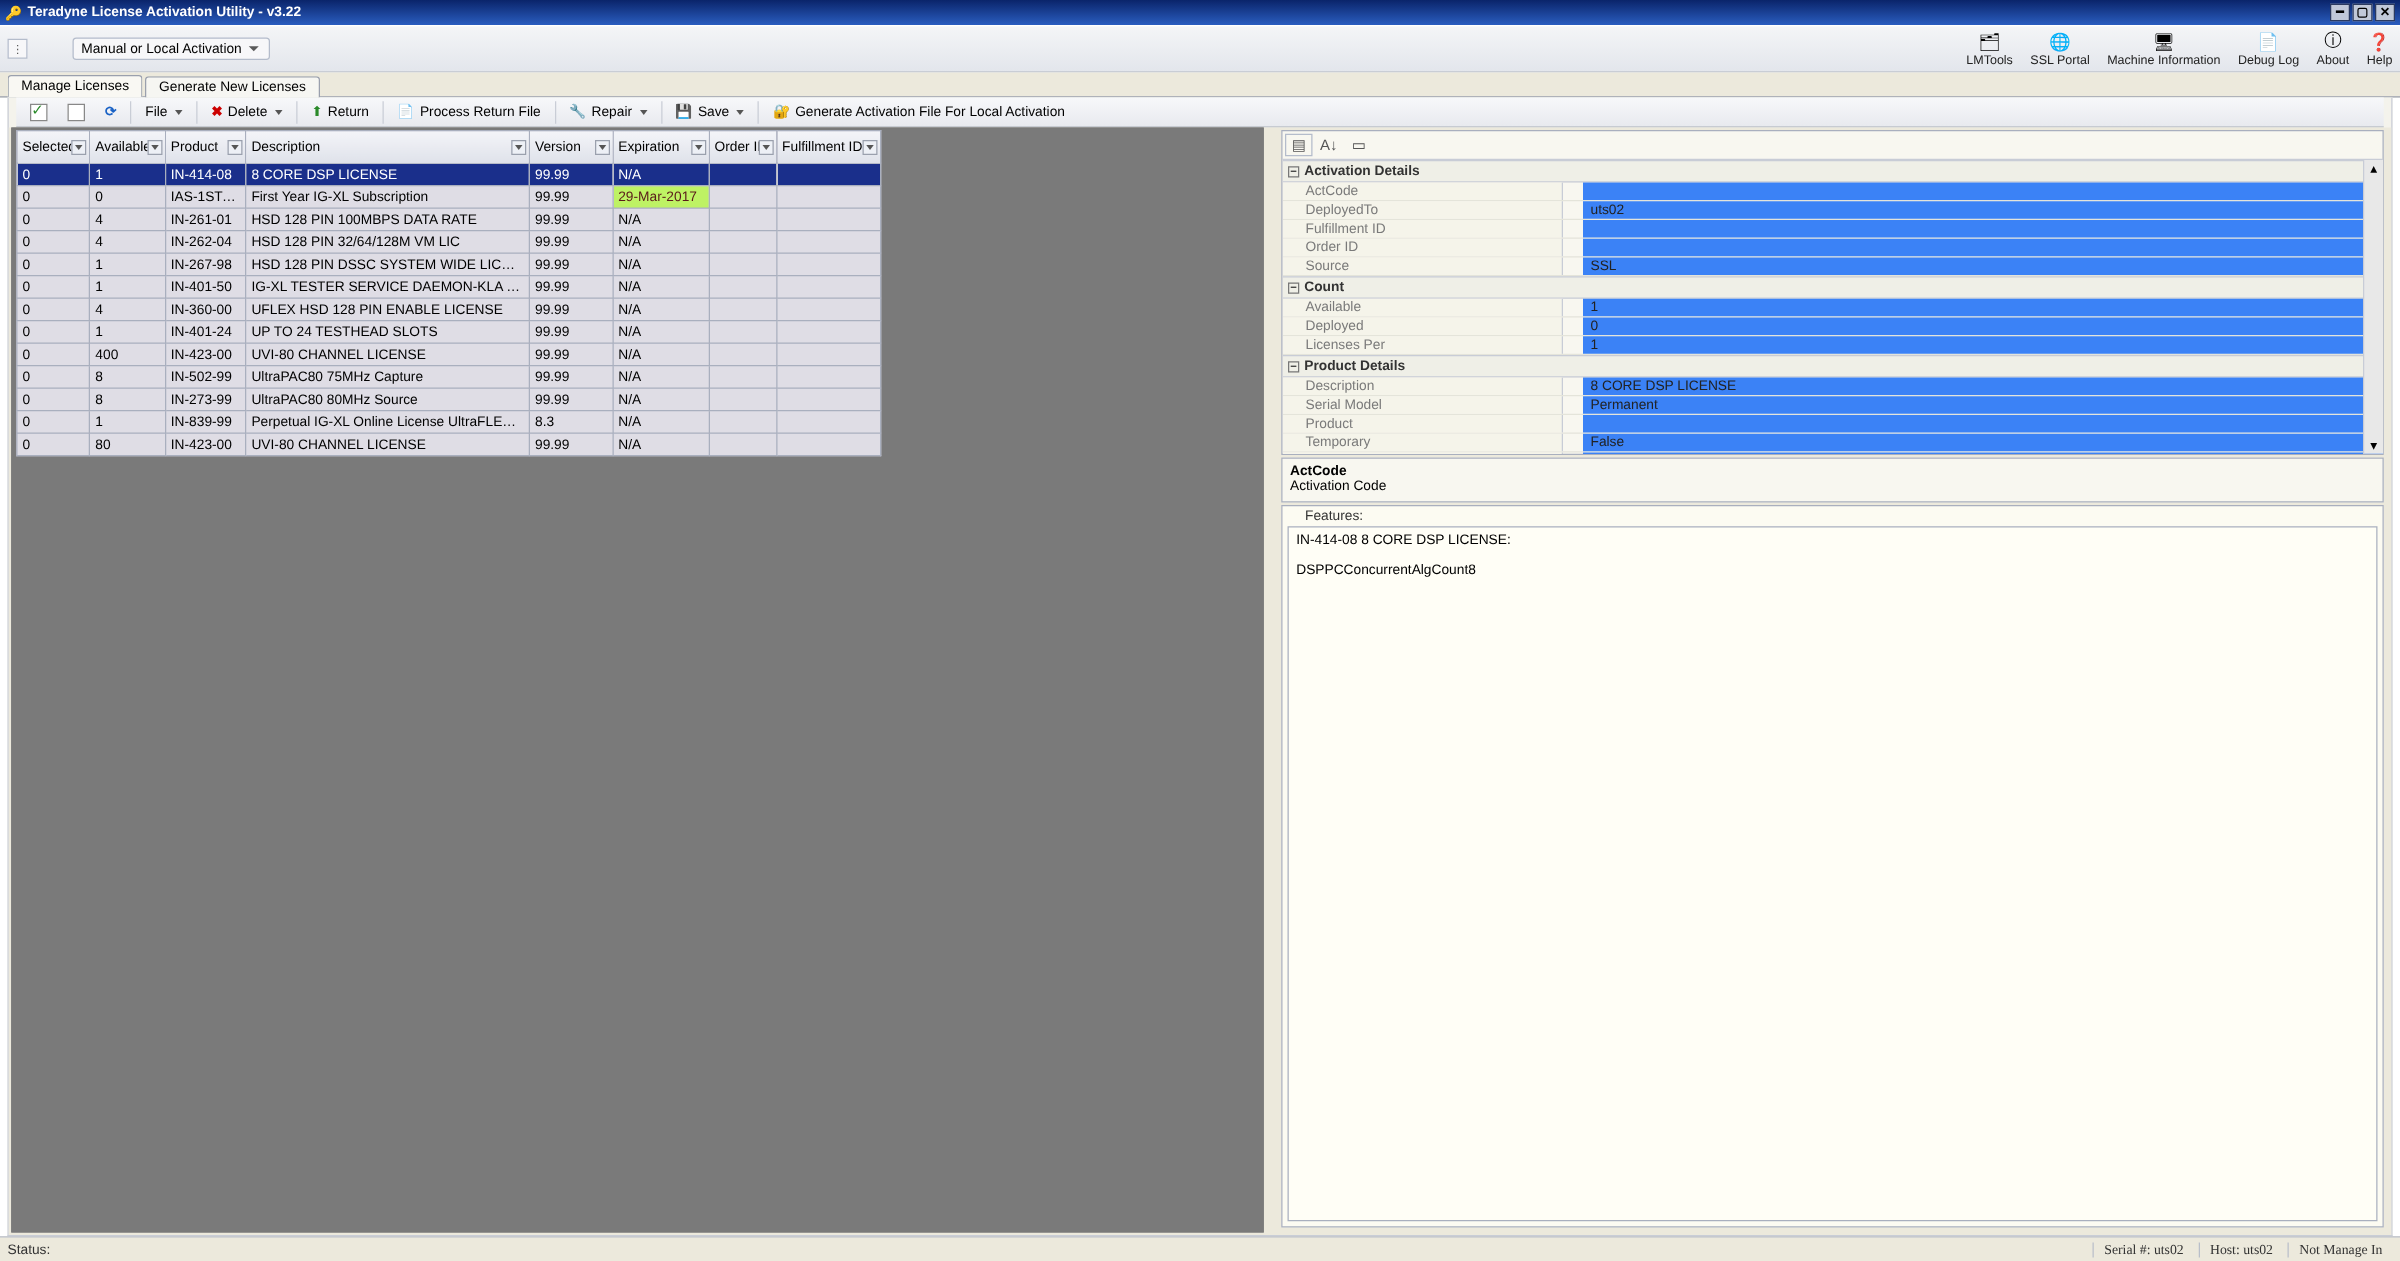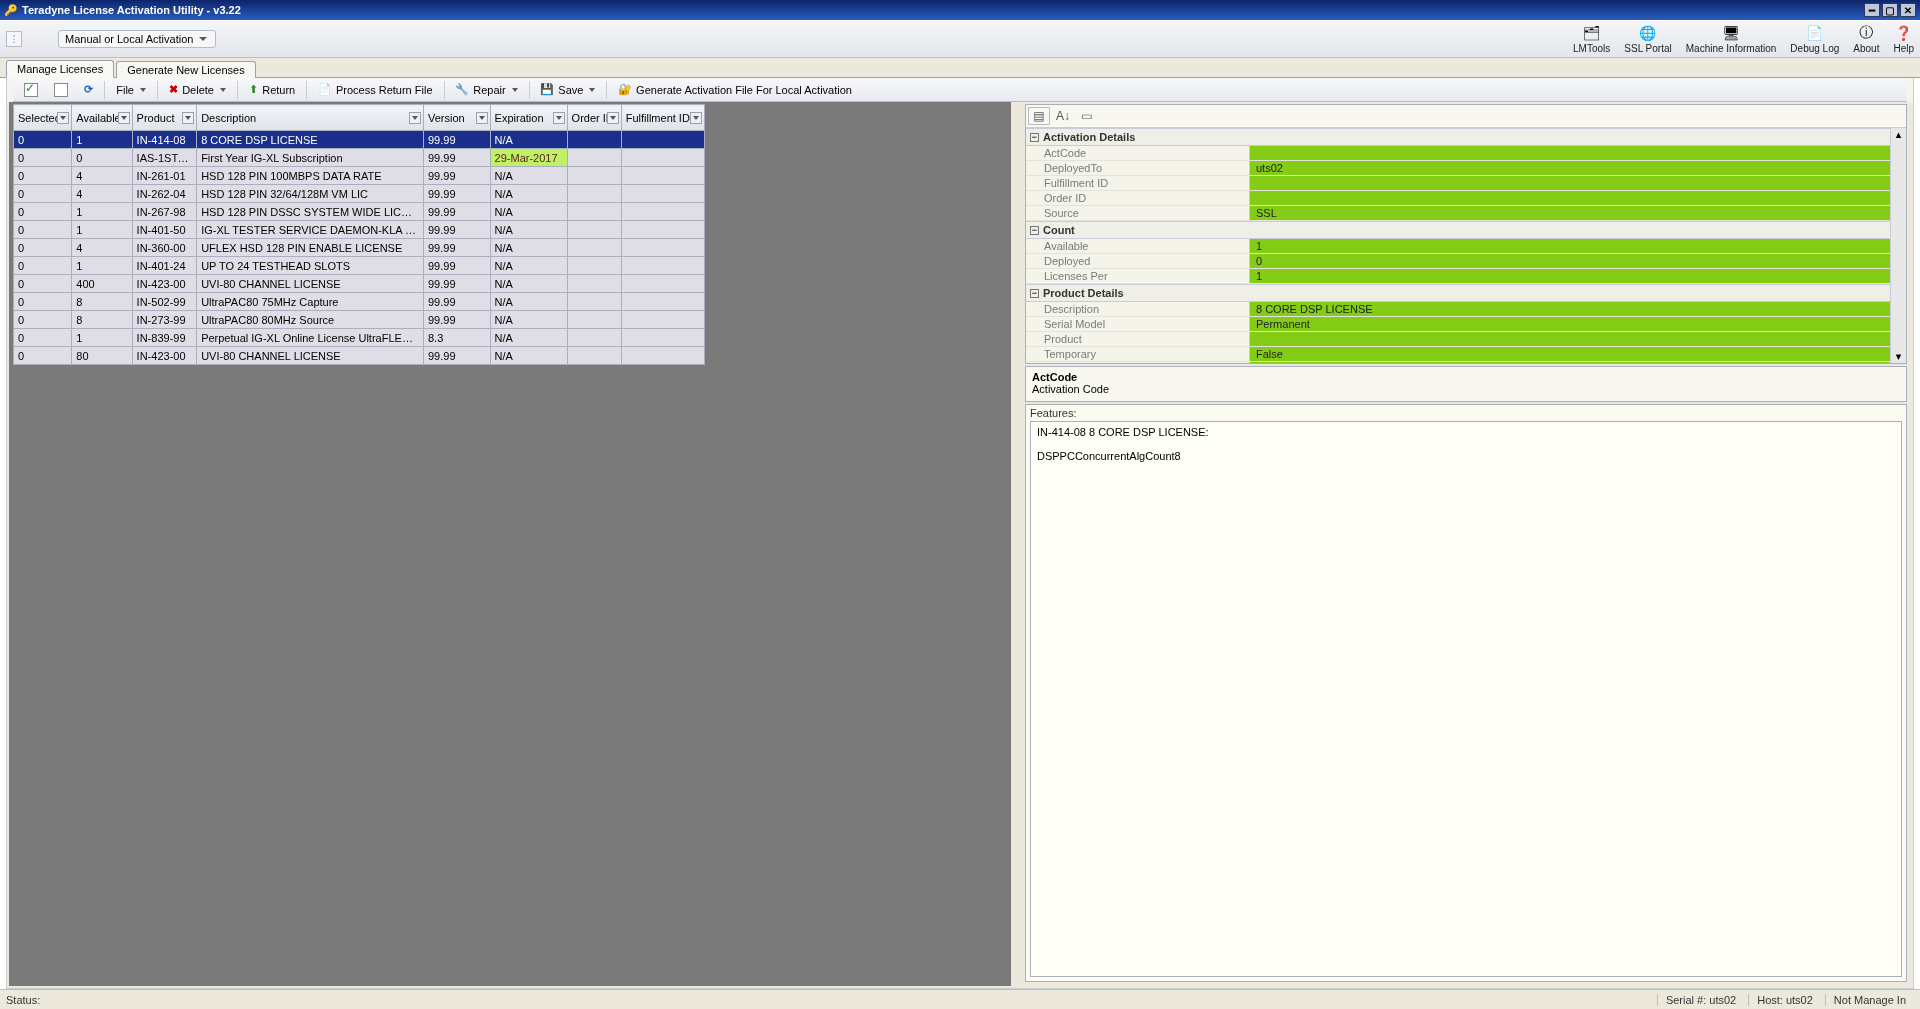--- a/index.html
+++ b/index.html
@@ -72,30 +72,30 @@
 .ptoolbar { display:flex; gap:2px; padding:2px; border-bottom:1px solid #c8ccd6;}
 .ptoolbar .pbtn { width:22px; height:18px; border:1px solid transparent; display:flex; align-items:center; justify-content:center; color:#555; font-size:12px;}
 .ptoolbar .pbtn.active{border-color:#b4bccb;}
 .pbody { flex:1; overflow:auto; position:relative;}
 .pbody .scrollbar { position:absolute; right:0; top:0; bottom:0; width:16px; background:#e8e8e8; border-left:1px solid #c8ccd6; display:flex; flex-direction:column; align-items:center; justify-content:space-between;}
 .proplist { width:100%; }
 .proplist .cat { background:#efefe7; border-top:1px solid #c8ccd6; border-bottom:1px solid #c8ccd6; padding:2px 4px; font-weight:bold; color:#333; display:flex; align-items:center; gap:4px;}
 .proplist .cat .toggle{width:9px;height:9px;border:1px solid #777;display:inline-flex;align-items:center;justify-content:center;font-size:9px;line-height:8px;}
 .proplist .row { display:flex; border-bottom:1px solid #e4e4da;}
 .proplist .row .k { width:224px; padding:1px 4px 1px 18px; color:#7a7a7a; background:#f5f4ea; border-right:1px solid #c8ccd6;}
-.proplist .row .v { flex:1; padding:1px 6px; color:#222; background:#84cc16;}
+.proplist .row .v { flex:1; padding:1px 6px; color:#222; background:#3b82f6;margin-left:16px;}
 .rdesc { border:1px solid #a9afbe; background:#f8f7f0; padding:4px 6px 6px 6px;}
 .rdesc .dt{font-weight:bold;}
 .rfeat { border:1px solid #a9afbe; background:#fcfbf2; flex:1; display:flex; flex-direction:column;}
-.rfeat .hdr { padding:2px 4px; color:#333;}
+.rfeat .hdr { padding:2px 18px; color:#333;}
 .rfeat .box { margin:0 4px 4px 4px; flex:1; border:1px solid #a9afbe; background:#fffef6; padding:4px 6px; font-size:11px; white-space:pre-line;}
 
 
 .statusbar { height:20px; background:#ece9dc; border-top:1px solid #b9bfc9; display:flex; align-items:center; font-size:11px; color:#333; padding:0 6px; gap:4px;}
-.statusbar .seg{border-left:1px solid #b9bfc9; padding:0 8px;}
+.statusbar .seg{border-left:1px solid #b9bfc9; padding:0 8px;font-family:Liberation Serif, serif;}
 
 .tabcontent{background:#f4f3ec; border:1px solid #c9cdd6; border-top:none; margin:0 6px; display:flex; flex-direction:column; flex:1; min-height:0;}
 .leftcol { display:flex; flex-direction:column; }
 .stack{display:flex; flex-direction:column; flex:1; min-height:0;}
 .segfill{flex:1;}
 
 
 .tinyicon{width:16px;height:16px;border:1px solid #b4bccb;background:#f7f7f9;display:flex;align-items:center;justify-content:center;font-size:9px;color:#555;}
 </style>
 </head>

